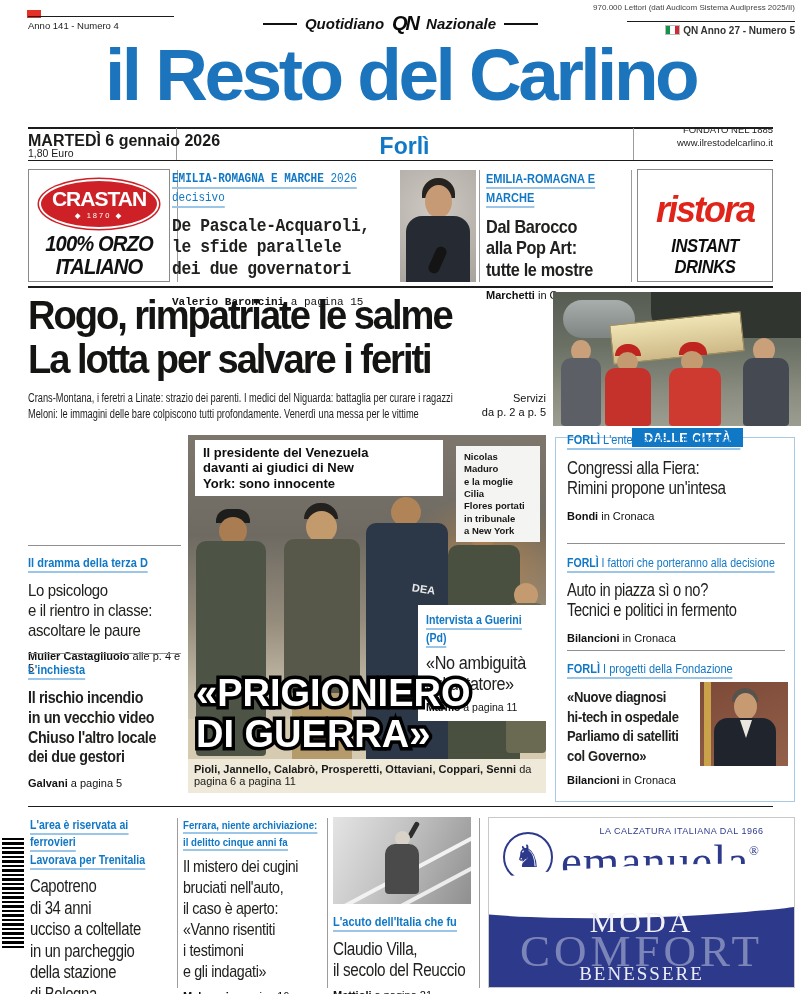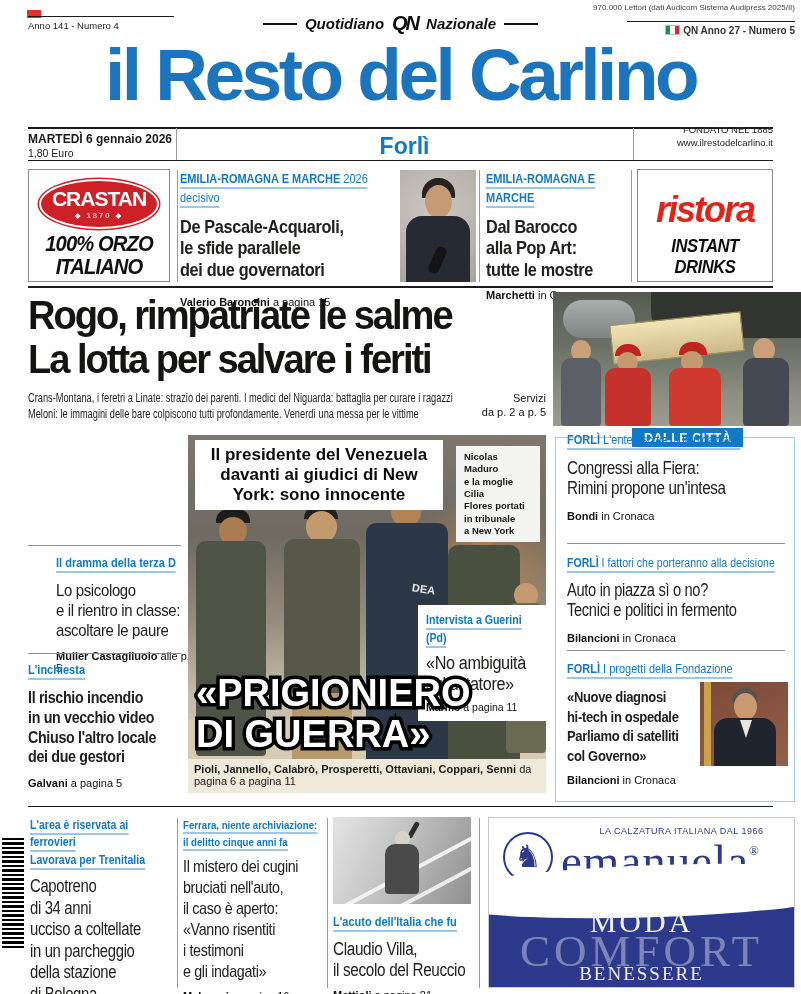--- a/index.html
+++ b/index.html
@@ -22,21 +22,21 @@
   .qn-strip { display:flex; align-items:center; gap:8px; justify-content:center; }
   .qn-dash { width:34px; height:2px; background:#111; }
   .qn-word { font-size:15px; font-weight:bold; font-style:italic; color:#111; }
   .qn-logo { font-size:20px; font-weight:900; font-style:italic; letter-spacing:-2px; color:#0b0b0b; }
   .flag { display:inline-block; width:15px; height:10px; vertical-align:-1px;
           background:linear-gradient(90deg,#159447 0 33%,#fff 33% 66%,#ce2b37 66%); border:0.5px solid #bbb; }
   .masthead { width:100%; text-align:center; font-size:73px; font-weight:bold;
               letter-spacing:-3.5px; color:#1b74bc; line-height:1; }
 
   
-  .dl-date { font-size:12px; font-weight:bold; }
+  .dl-date { font-size:16px; font-weight:bold; }
   .dl-price{ font-size:10.5px; }
   .edition { font-size:23px; font-weight:bold; color:#1178c6; }
   .founded { font-size:9.5px; text-align:right; line-height:1.35; color:#222; }
 
   
   .kicker { color:#1178c6; font-size:12.5px; font-weight:bold; line-height:1.5;
             transform:scaleX(.88); transform-origin:0 0; width:114%; }
   .kicker .u { border-bottom:2px solid #9cc6e8; padding-bottom:1px; }
   .kicker .n { font-weight:normal; }
   .hl { color:#21211f; line-height:1.17; letter-spacing:-0.4px;
@@ -68,21 +68,21 @@
   .services { font-size:11px; text-align:right; line-height:1.3; color:#111; }
 
   
   .photo { position:absolute; overflow:hidden; }
   .fig { position:absolute; border-radius:10px 10px 4px 4px; }
   .head { position:absolute; border-radius:50%; }
   .cap { position:absolute; border-radius:12px 12px 0 0; }
 
   
   .ovl { position:absolute; background:#ffffff; padding:5px 8px; }
-  .ovl-title { font-size:17px; font-weight:bold; line-height:1.18; color:#0d0d0d;text-align:center; }
+  .ovl-title { font-size:13px; font-weight:bold; line-height:1.18; color:#0d0d0d; }
   .ovl-cap { font-size:9.5px; font-weight:bold; line-height:1.3; color:#161616; }
   .big-title { font-size:38px; font-weight:900; line-height:1.08; color:#fff; letter-spacing:0;
                -webkit-text-stroke:7px #000; paint-order:stroke fill;
                text-shadow:2px 2px 0 #000,-2px 2px 0 #000,2px -2px 0 #000,-2px -2px 0 #000,0 3px 0 #000,0 -3px 0 #000,3px 0 0 #000,-3px 0 0 #000; }
   .photo-strip-byline { position:absolute; left:0; right:0; bottom:0; background:#efe9da;
                         padding:4px 6px 6px; font-size:11px; }
 
   
   .citybox { position:absolute; border:1px solid #a9cae6; background:#fff; }
   .badge { position:absolute; background:#1178c6; color:#fff; font-size:12.5px; font-weight:bold;
@@ -155,21 +155,21 @@
     <div class="crastan-oval">
       <div class="brand">CRASTAN</div>
       <div class="year">◆ 1870 ◆</div>
     </div>
     <div class="crastan-txt pre">100% ORZO
 ITALIANO</div>
   </div>
 
   <div class="vr" style="left:177px; top:170px; height:112px;"></div>
 
-  <div class="abs" style="left:180px; top:170px; width:212px;">
+  <div class="abs" style="left:172px; top:170px; width:212px;font-family:Liberation Mono, monospace;">
     <div class="kicker"><span class="u"><b>EMILIA-ROMAGNA E MARCHE</b><span class="n"> 2026 decisivo</span></span></div>
     <div class="hl hl-bold pre" style="margin-top:8px; font-size:18.5px;">De Pascale-Acquaroli,
 le sfide parallele
 dei due governatori</div>
     <div class="byline" style="margin-top:16px;"><span class="b">Valerio Baroncini</span><span> a pagina 15</span></div>
   </div>
 
   <div class="photo" style="left:400px; top:170px; width:76px; height:112px; background:radial-gradient(circle at 45% 35%, #cdc9c2, #a8a49d);">
     <div class="head" style="left:22px; top:8px; width:33px; height:20px; background:#26221f; border-radius:16px 16px 0 0;"></div>
     <div class="head" style="left:25px; top:15px; width:27px; height:33px; background:#c69a74;"></div>
@@ -216,21 +216,21 @@
     <div class="fig" style="left:52px; top:76px; width:46px; height:58px; background:#c5322c;"></div>
     <div class="cap" style="left:126px; top:50px; width:28px; height:13px; background:#c0241f;"></div>
     <div class="head" style="left:128px; top:59px; width:22px; height:21px; background:#c49a70;"></div>
     <div class="fig" style="left:116px; top:76px; width:52px; height:58px; background:#cf3a30;"></div>
     <div class="head" style="left:200px; top:46px; width:22px; height:24px; background:#c9a07a;"></div>
     <div class="fig" style="left:190px; top:66px; width:46px; height:68px; background:#454a52;"></div>
   </div>
 
   <div class="hrg" style="left:28px; top:545px; width:153px;"></div>
 
-  <div class="abs" style="left:28px; top:554px; width:153px;margin-left:28px;">
+  <div class="abs" style="left:28px; top:554px; width:153px;">
     <div class="kicker"><span class="u">Il dramma della terza D</span></div>
     <div class="hl hl-light pre" style="margin-top:8px; font-size:17px;">Lo psicologo
 e il rientro in classe:
 ascoltare le paure</div>
     <div class="byline" style="margin-top:10px;"><span class="b">Muller Castagliuolo</span><span> alle p. 4 e 5</span></div>
   </div>
   <div class="hrg" style="left:28px; top:653px; width:153px;"></div>
 
   <div class="abs" style="left:28px; top:661px; width:153px;">
     <div class="kicker"><span class="u">L'inchiesta</span></div>

